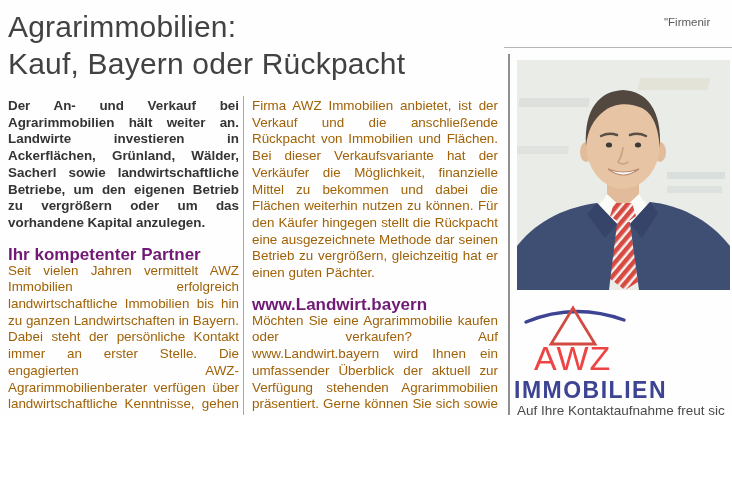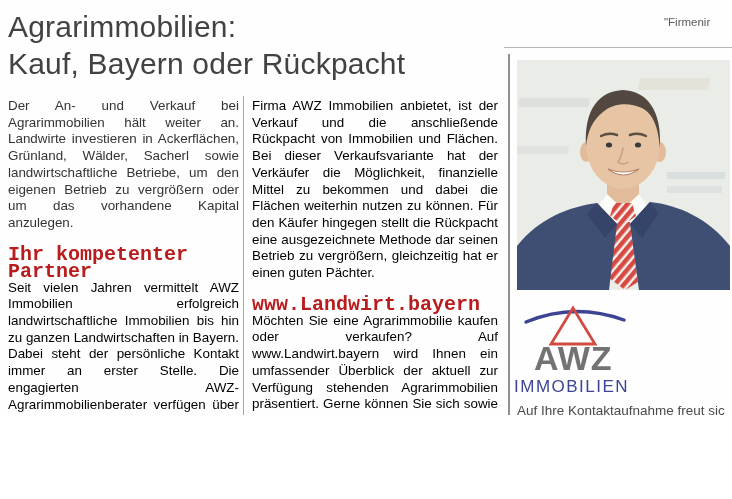--- a/index.html
+++ b/index.html
@@ -13,43 +13,43 @@
   }
   .corner-note{
     position:absolute;left:664px;top:16px;white-space:nowrap;
     font-size:11.5px;color:#5a5a5a;
   }
   .col{position:absolute;top:98px;}
   .col1{left:8px;width:231px;}
   .col2{left:252px;width:246px;}
   .body-p{
     font-size:13.4px;line-height:16.7px;text-align:justify;
-    color:#000000;margin:0;
+    color:#a16207;margin:0;
   }
-  .bold-intro{font-weight:400;color:#343434;}
+  .bold-intro{font-weight:700;color:#343434;}
   .subhead{
-    font-size:20px;font-weight:700;color:#b91c1c;
-    margin:14px 0 0 0;line-height:17px;font-family:Liberation Mono, monospace;
+    font-size:17px;font-weight:700;color:#701a75;
+    margin:14px 0 0 0;line-height:17px;
   }
   .subhead.more-gap{margin-top:14px;}
   .vrule{position:absolute;background:#a8a8a8;width:1px;}
   .vrule-cols{left:243px;top:96px;height:394px;}
   .vrule-info{left:508px;top:54px;height:436px;width:2px;background:#8f8f8f;}
   .hrule-info{position:absolute;left:504px;top:47px;width:228px;height:1px;background:#b5b5b5;}
   .hrule-bottom{position:absolute;left:0;top:490px;width:656px;height:1px;background:#d8d8d8;}
   .photo{position:absolute;left:517px;top:60px;width:213px;height:230px;}
   .logo-wrap{position:absolute;left:514px;top:298px;width:140px;height:100px;}
   .logo-mark{position:absolute;left:6px;top:0;}
   .logo-awz{
     position:absolute;left:20px;top:42px;
-    font-size:34px;font-weight:700;color:#737373;letter-spacing:1px;line-height:36px;
+    font-size:34px;font-weight:400;color:#ef4444;letter-spacing:1px;line-height:36px;
   }
   .logo-sub{
     position:absolute;left:0;top:79px;
-    font-size:17px;font-weight:400;color:#3d4493;letter-spacing:1.5px;
+    font-size:23px;font-weight:700;color:#3d4493;letter-spacing:1.5px;
   }
   .contact{
     position:absolute;left:517px;top:402px;
     font-size:13.5px;line-height:18.5px;color:#4a4a4a;white-space:nowrap;
   }
   .contact .bold-line{font-weight:700;color:#333;}
 </style>
 </head>
 <body>
 

